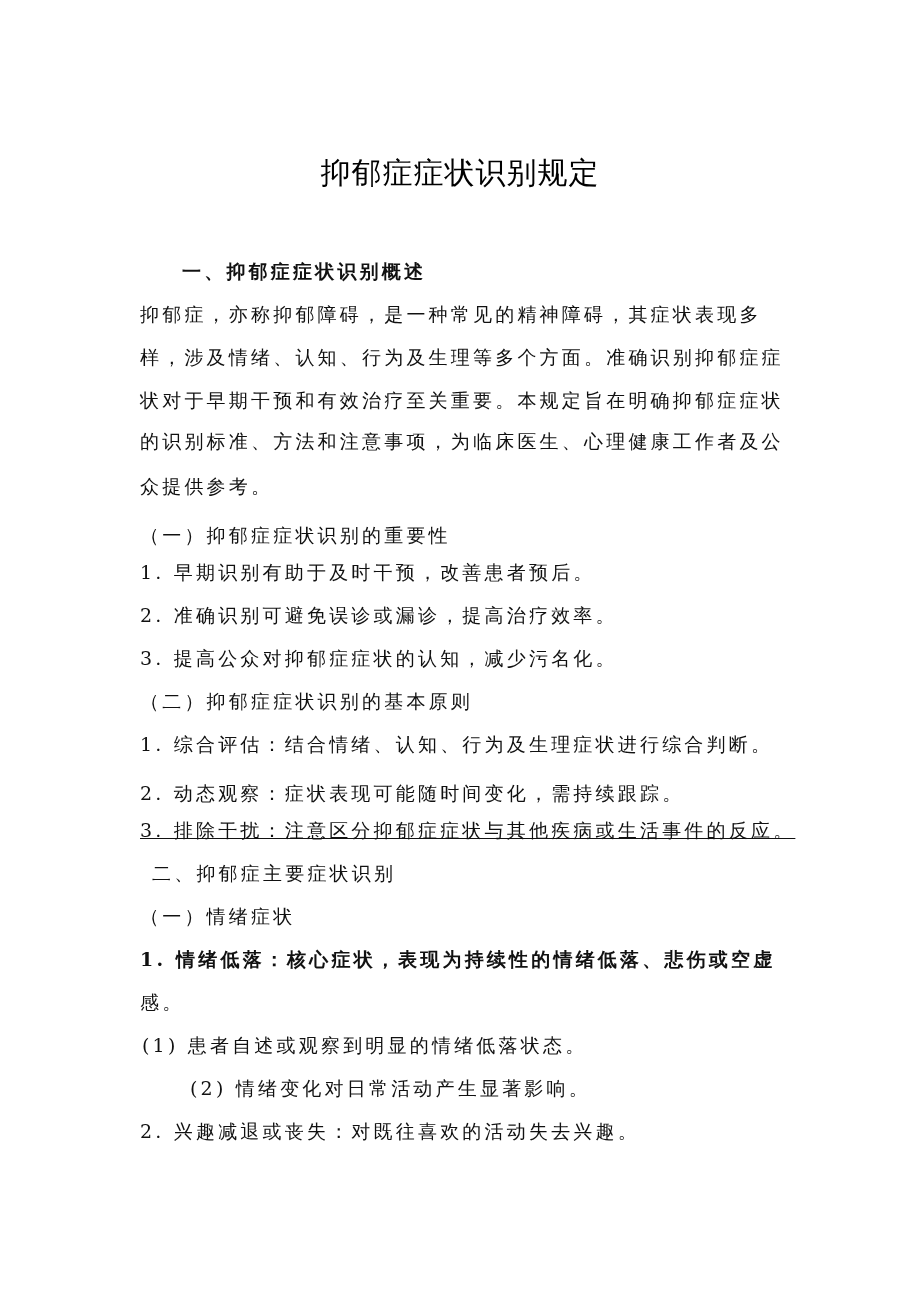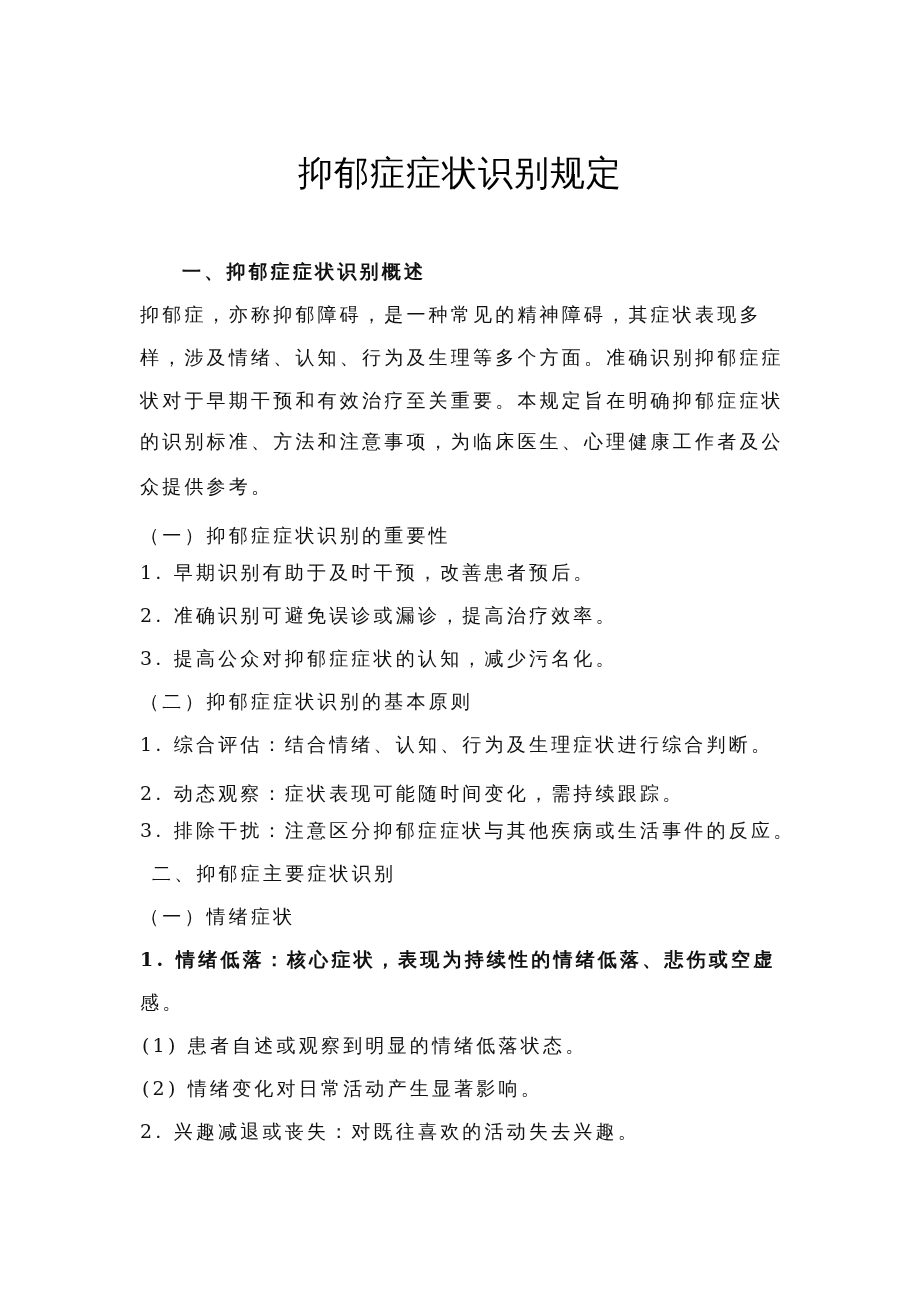--- a/index.html
+++ b/index.html
@@ -22,21 +22,21 @@
       height: 1302px;
       background: #ffffff;
     }
     .title {
       position: absolute;
       left: 0;
       top: 148px;
       width: 920px;
       text-align: center;
       font-family: "DejaVu Sans", "Liberation Sans", sans-serif;
-      font-size: 35px;
+      font-size: 30px;
       line-height: 50px;
       letter-spacing: 1px;
       color: #000000;
       margin: 0;
       font-weight: normal;
     }
     .body-text {
       position: absolute;
       left: 140px;
       top: 250px;
@@ -71,23 +71,23 @@
     <div class="line" style="top:215px;">众提供参考。</div>
 
     <div class="line" style="top:264px;">（一）抑郁症症状识别的重要性</div>
     <div class="line" style="top:301px;">1. 早期识别有助于及时干预，改善患者预后。</div>
     <div class="line" style="top:344px;">2. 准确识别可避免误诊或漏诊，提高治疗效率。</div>
     <div class="line" style="top:387px;">3. 提高公众对抑郁症症状的认知，减少污名化。</div>
 
     <div class="line" style="top:430px;">（二）抑郁症症状识别的基本原则</div>
     <div class="line" style="top:473px;">1. 综合评估：结合情绪、认知、行为及生理症状进行综合判断。</div>
     <div class="line" style="top:522px;">2. 动态观察：症状表现可能随时间变化，需持续跟踪。</div>
-    <div class="line" style="top:559px;">3. 排除干扰：注意区分抑郁症症状与其他疾病或生活事件的反应。</div>
+    <div class="line" style="top:559px;text-decoration:underline;">3. 排除干扰：注意区分抑郁症症状与其他疾病或生活事件的反应。</div>
 
     <div class="line" style="top:602px;margin-left:12px;">二、抑郁症主要症状识别</div>
     <div class="line" style="top:645px;">（一）情绪症状</div>
     <div class="line" style="top:688px;font-weight:bold;">1. 情绪低落：核心症状，表现为持续性的情绪低落、悲伤或空虚</div>
     <div class="line" style="top:731px;">感。</div>
     <div class="line sub" style="top:774px;">(1) 患者自述或观察到明显的情绪低落状态。</div>
-    <div class="line sub" style="top:817px;">(2) 情绪变化对日常活动产生显著影响。</div>
+    <div class="line sub" style="top:817px;margin-left:48px;">(2) 情绪变化对日常活动产生显著影响。</div>
     <div class="line" style="top:860px;">2. 兴趣减退或丧失：对既往喜欢的活动失去兴趣。</div>
   </div>
 </div>
 
 </body></html>

